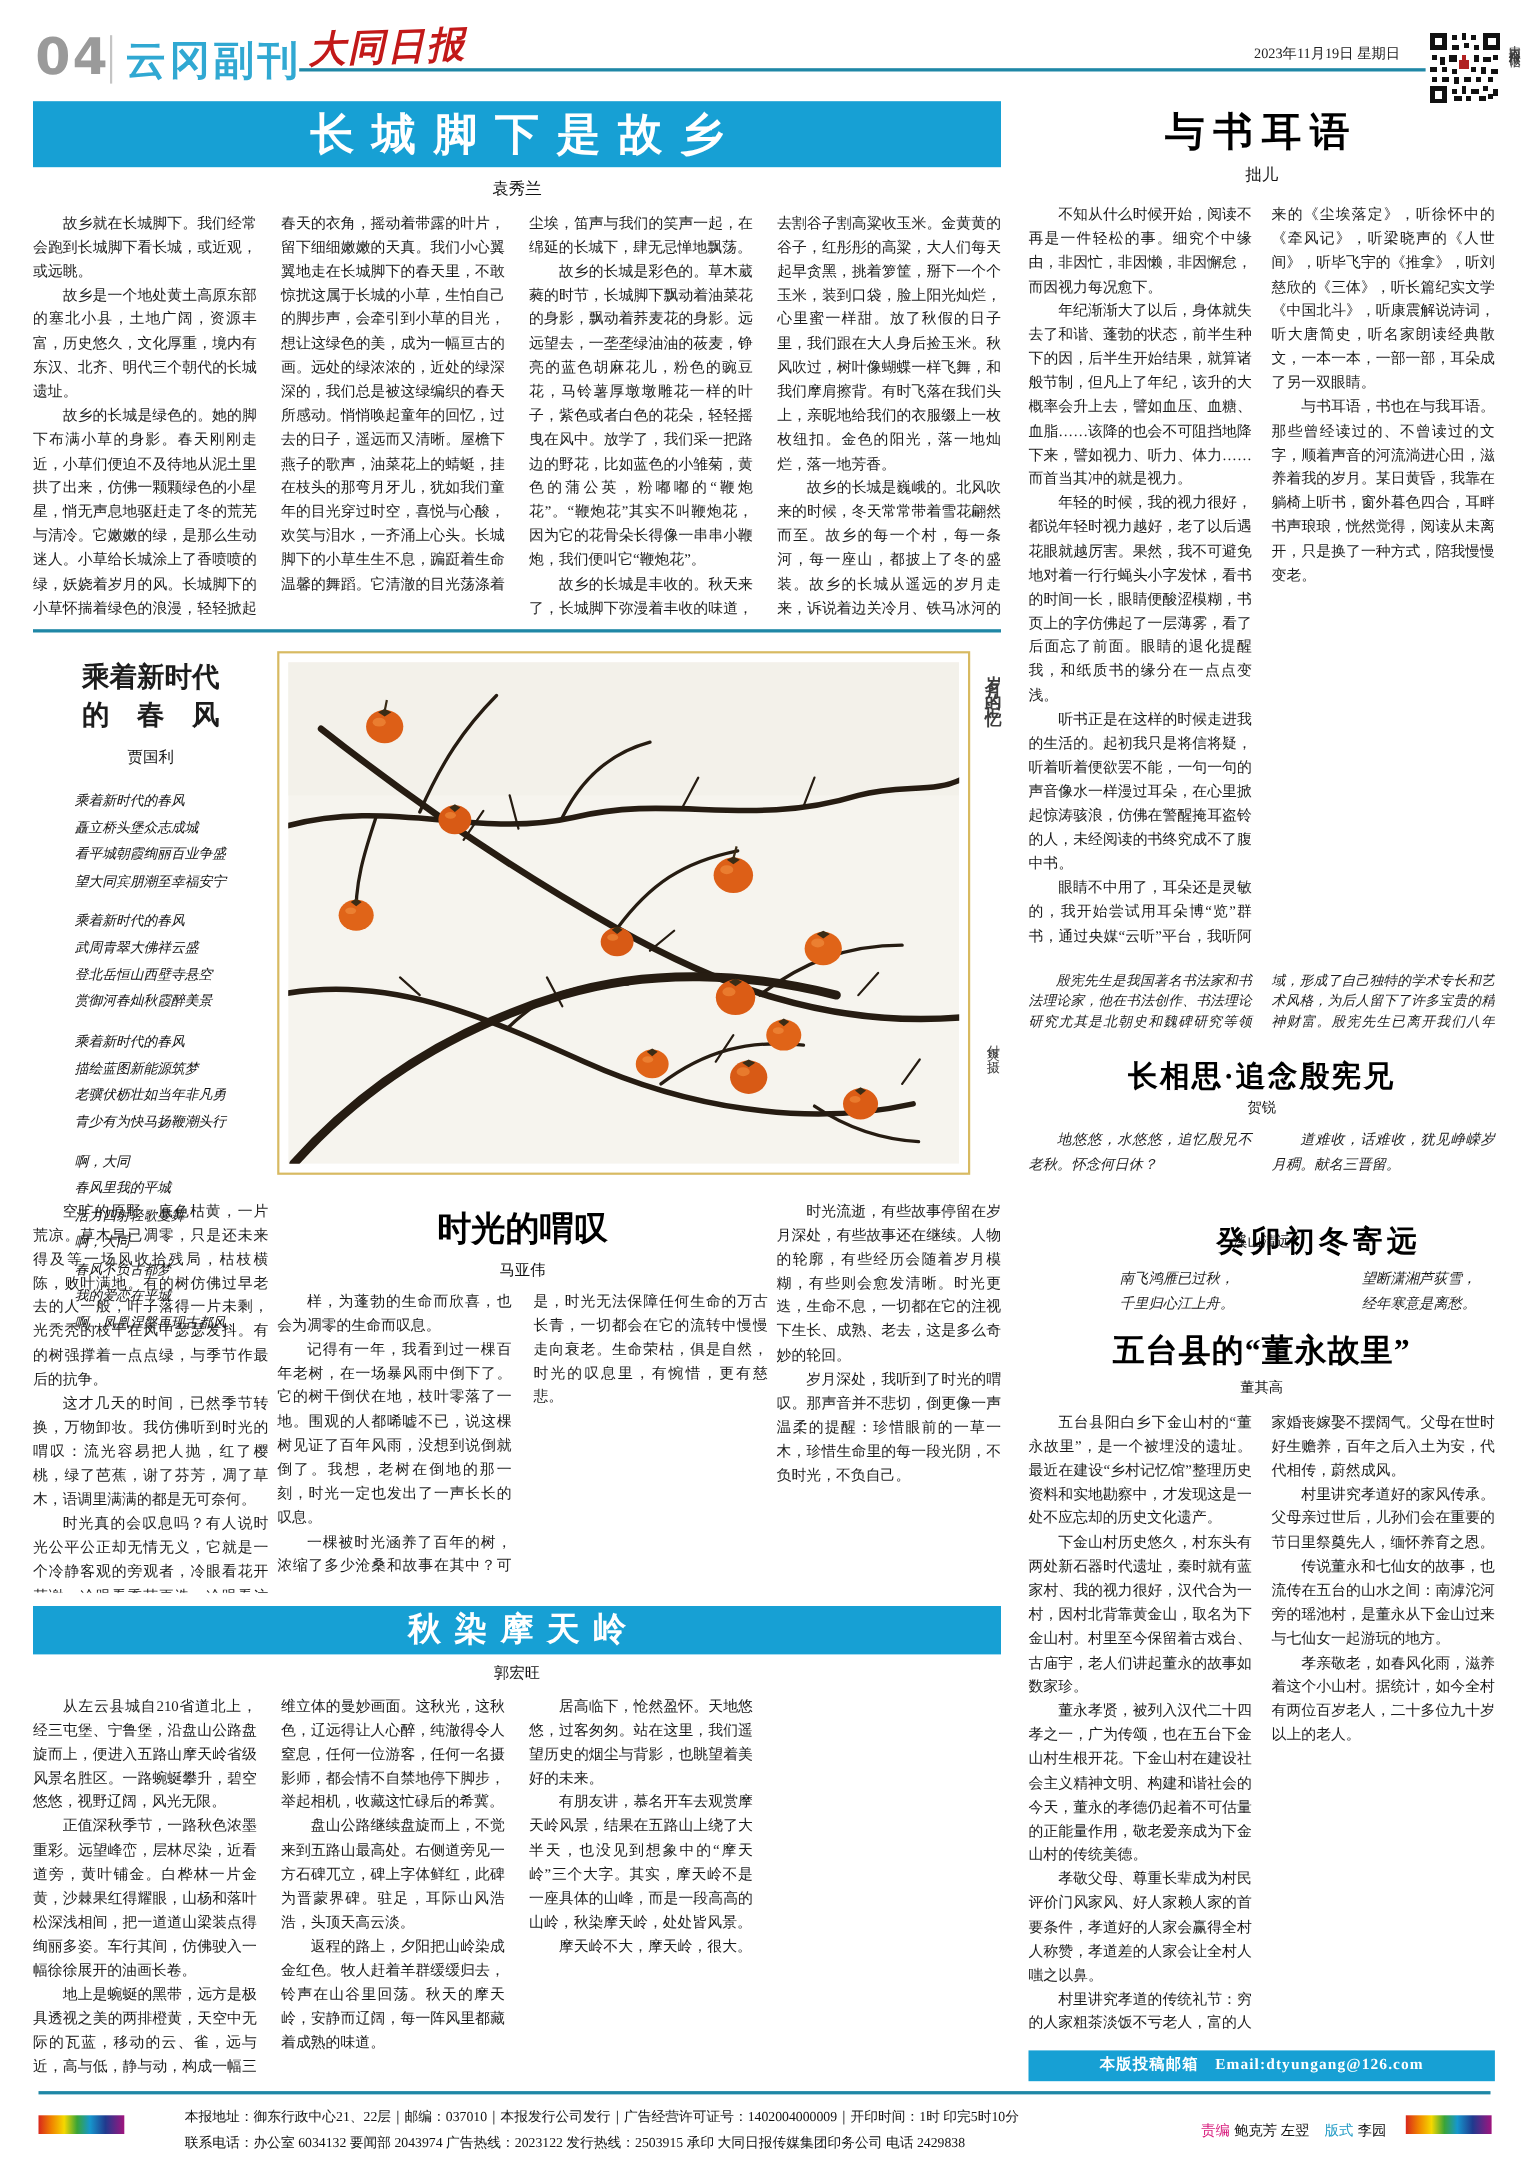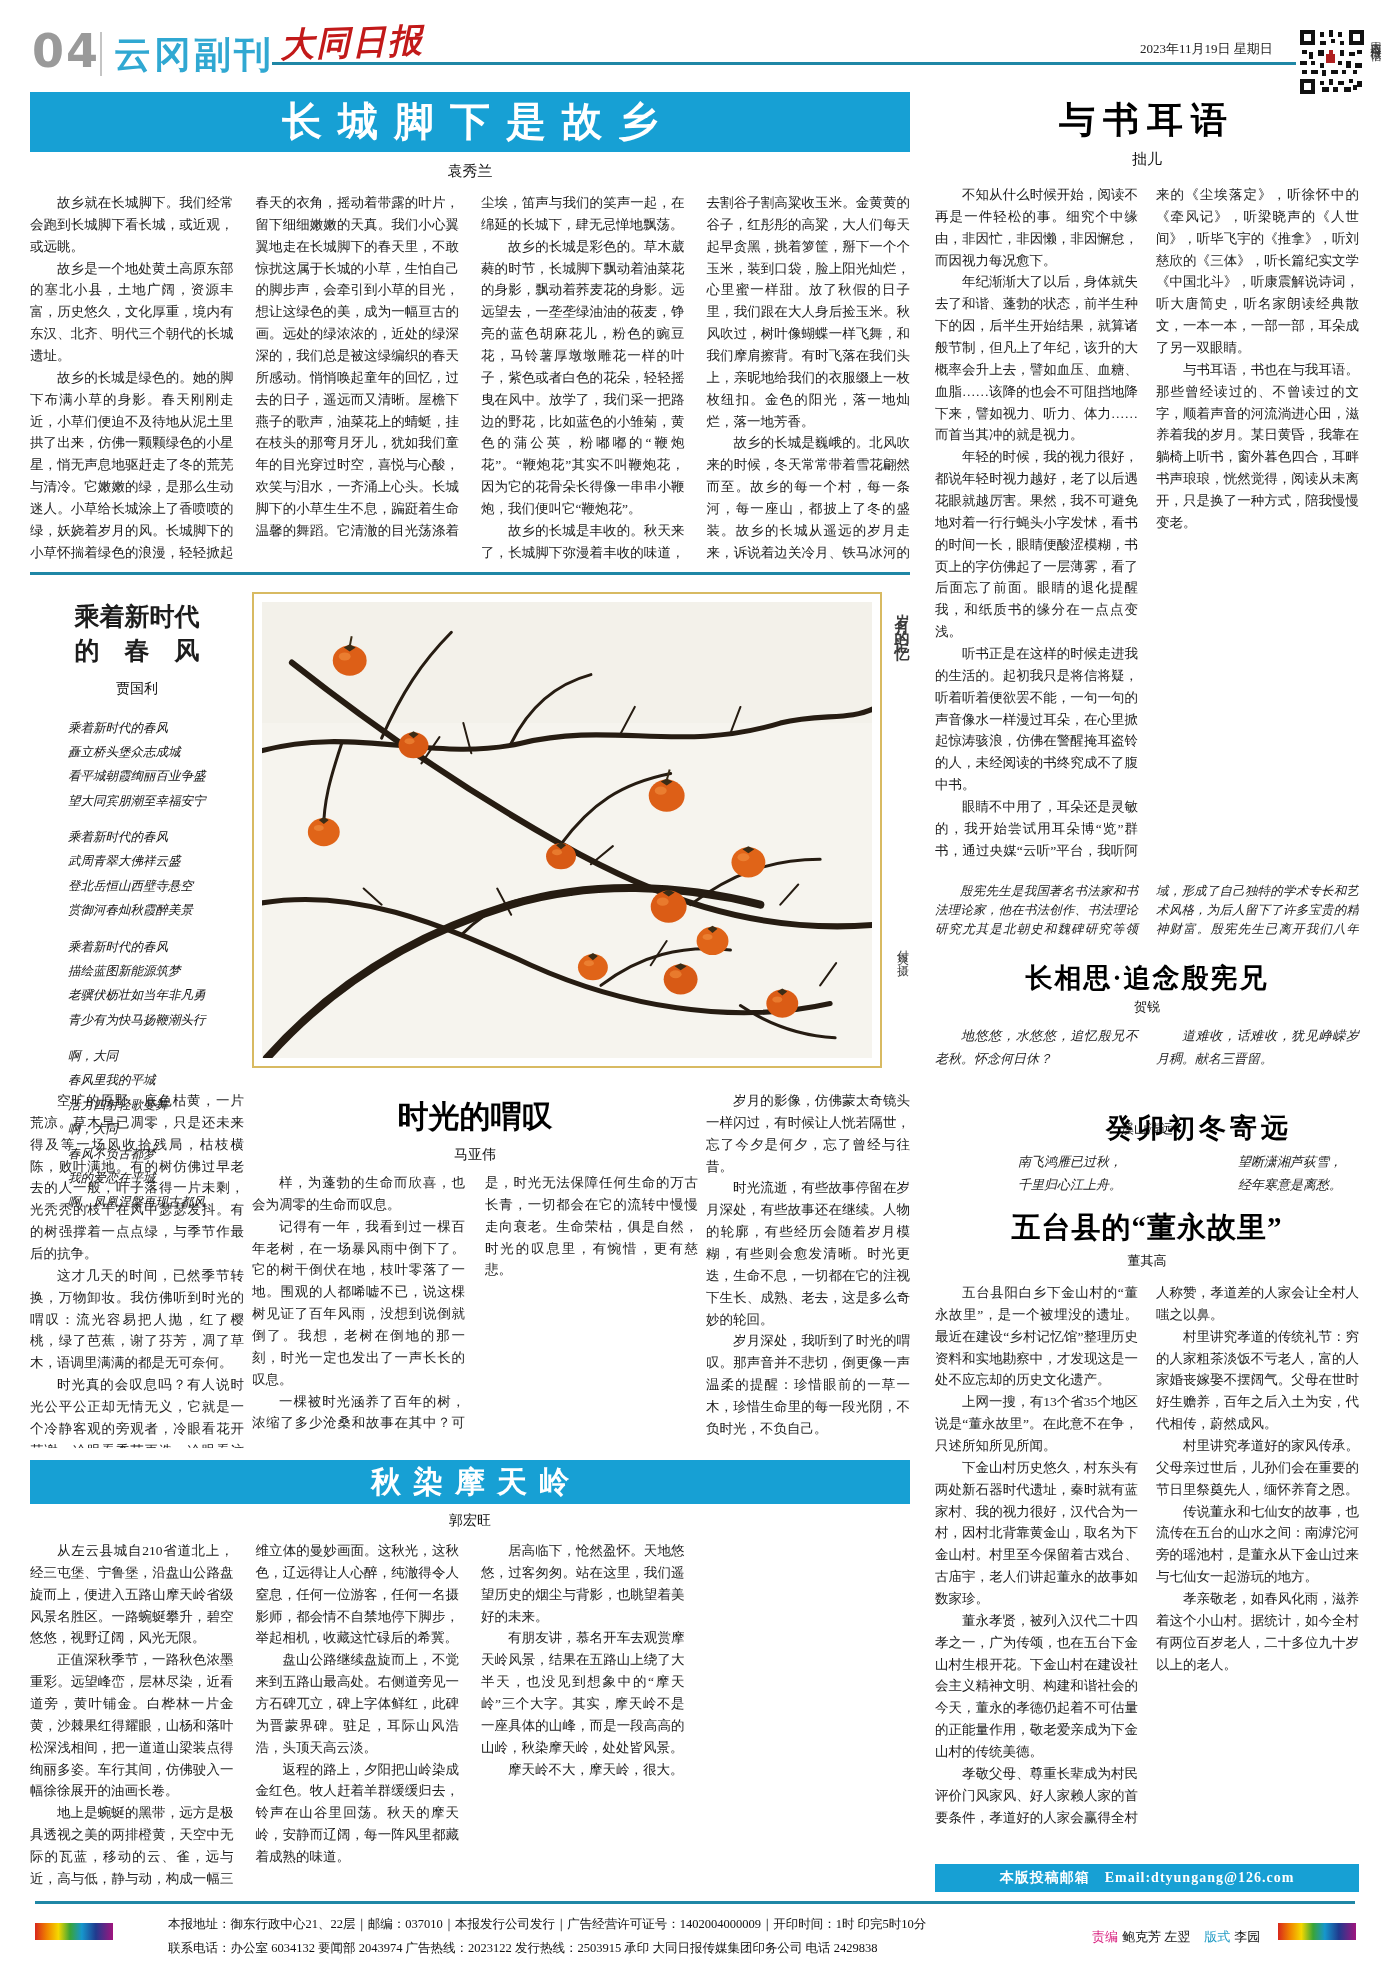--- a/index.html
+++ b/index.html
@@ -246,21 +246,20 @@
   <div class="abs" style="left:252px;top:1096px;width:446px;">
     <div class="h-serif" style="font-size:31px;">时光的喟叹</div>
     <div class="byline" style="margin-top:8px;font-size:14px;">马亚伟</div>
   </div>
   <div class="abs cols cols2" style="left:252px;top:1172px;width:446px;height:276px;column-gap:20px;">
       <p class="para">样，为蓬勃的生命而欣喜，也会为凋零的生命而叹息。</p>
       <p class="para">记得有一年，我看到过一棵百年老树，在一场暴风雨中倒下了。它的树干倒伏在地，枝叶零落了一地。围观的人都唏嘘不已，说这棵树见证了百年风雨，没想到说倒就倒了。我想，老树在倒地的那一刻，时光一定也发出了一声长长的叹息。</p>
       <p class="para">一棵被时光涵养了百年的树，浓缩了多少沧桑和故事在其中？可是，时光无法保障任何生命的万古长青，一切都会在它的流转中慢慢走向衰老。生命荣枯，俱是自然，时光的叹息里，有惋惜，更有慈悲。</p>
     </div>
   <div class="abs single-col" style="left:706px;top:1090px;width:204px;height:358px;">
-      <p class="para">岁月的影像，仿佛蒙太奇镜头一样闪过，有时候让人恍若隔世，忘了今夕是何夕，忘了曾经与往昔。</p>
       <p class="para">时光流逝，有些故事停留在岁月深处，有些故事还在继续。人物的轮廓，有些经历会随着岁月模糊，有些则会愈发清晰。时光更迭，生命不息，一切都在它的注视下生长、成熟、老去，这是多么奇妙的轮回。</p>
       <p class="para">岁月深处，我听到了时光的喟叹。那声音并不悲切，倒更像一声温柔的提醒：珍惜眼前的一草一木，珍惜生命里的每一段光阴，不负时光，不负自己。</p>
     </div>
 
   <div class="abs h-serif" style="left:935px;top:96px;width:424px;font-size:36px;letter-spacing:8px;">与书耳语</div>
   <div class="abs byline" style="left:935px;top:150px;width:424px;">拙儿</div>
   <div class="abs cols cols2" style="left:935px;top:184px;width:424px;height:688px;column-gap:18px;">
       <p class="para">不知从什么时候开始，阅读不再是一件轻松的事。细究个中缘由，非因忙，非因懒，非因懈怠，而因视力每况愈下。</p>
       <p class="para">年纪渐渐大了以后，身体就失去了和谐、蓬勃的状态，前半生种下的因，后半生开始结果，就算诸般节制，但凡上了年纪，该升的大概率会升上去，譬如血压、血糖、血脂……该降的也会不可阻挡地降下来，譬如视力、听力、体力……而首当其冲的就是视力。</p>
       <p class="para">年轻的时候，我的视力很好，都说年轻时视力越好，老了以后遇花眼就越厉害。果然，我不可避免地对着一行行蝇头小字发怵，看书的时间一长，眼睛便酸涩模糊，书页上的字仿佛起了一层薄雾，看了后面忘了前面。眼睛的退化提醒我，和纸质书的缘分在一点点变浅。</p>
@@ -289,21 +288,20 @@
     </div>
   <div class="abs verse verse-center" style="left:1210px;top:1150px;width:180px;height:52px;">
       <div class="pline">望断潇湘芦荻雪，</div>
       <div class="pline">经年寒意是离愁。</div>
     </div>
 
   <div class="abs h-serif" style="left:935px;top:1208px;width:424px;font-size:29px;letter-spacing:1px;">五台县的“董永故里”</div>
   <div class="abs byline" style="left:935px;top:1252px;width:424px;font-size:13px;">董其高</div>
   <div class="abs cols cols2" style="left:935px;top:1282px;width:424px;height:576px;column-gap:18px;">
       <p class="para">五台县阳白乡下金山村的“董永故里”，是一个被埋没的遗址。最近在建设“乡村记忆馆”整理历史资料和实地勘察中，才发现这是一处不应忘却的历史文化遗产。</p>
-      <p class="para">上网一搜，有13个省35个地区说是“董永故里”。在此意不在争，只述所知所见所闻。</p>
       <p class="para">下金山村历史悠久，村东头有两处新石器时代遗址，秦时就有蓝家村、我的视力很好，汉代合为一村，因村北背靠黄金山，取名为下金山村。村里至今保留着古戏台、古庙宇，老人们讲起董永的故事如数家珍。</p>
       <p class="para">董永孝贤，被列入汉代二十四孝之一，广为传颂，也在五台下金山村生根开花。下金山村在建设社会主义精神文明、构建和谐社会的今天，董永的孝德仍起着不可估量的正能量作用，敬老爱亲成为下金山村的传统美德。</p>
       <p class="para">孝敬父母、尊重长辈成为村民评价门风家风、好人家赖人家的首要条件，孝道好的人家会赢得全村人称赞，孝道差的人家会让全村人嗤之以鼻。</p>
       <p class="para">村里讲究孝道的传统礼节：穷的人家粗茶淡饭不亏老人，富的人家婚丧嫁娶不摆阔气。父母在世时好生赡养，百年之后入土为安，代代相传，蔚然成风。</p>
       <p class="para">村里讲究孝道好的家风传承。父母亲过世后，儿孙们会在重要的节日里祭奠先人，缅怀养育之恩。</p>
       <p class="para">传说董永和七仙女的故事，也流传在五台的山水之间：南滹沱河旁的瑶池村，是董永从下金山过来与七仙女一起游玩的地方。</p>
       <p class="para">孝亲敬老，如春风化雨，滋养着这个小山村。据统计，如今全村有两位百岁老人，二十多位九十岁以上的老人。</p>
     </div>
   <div class="abs email-bar" style="left:935px;top:1864px;width:424px;height:28px;">本版投稿邮箱　Email:dtyungang@126.com</div>
 

